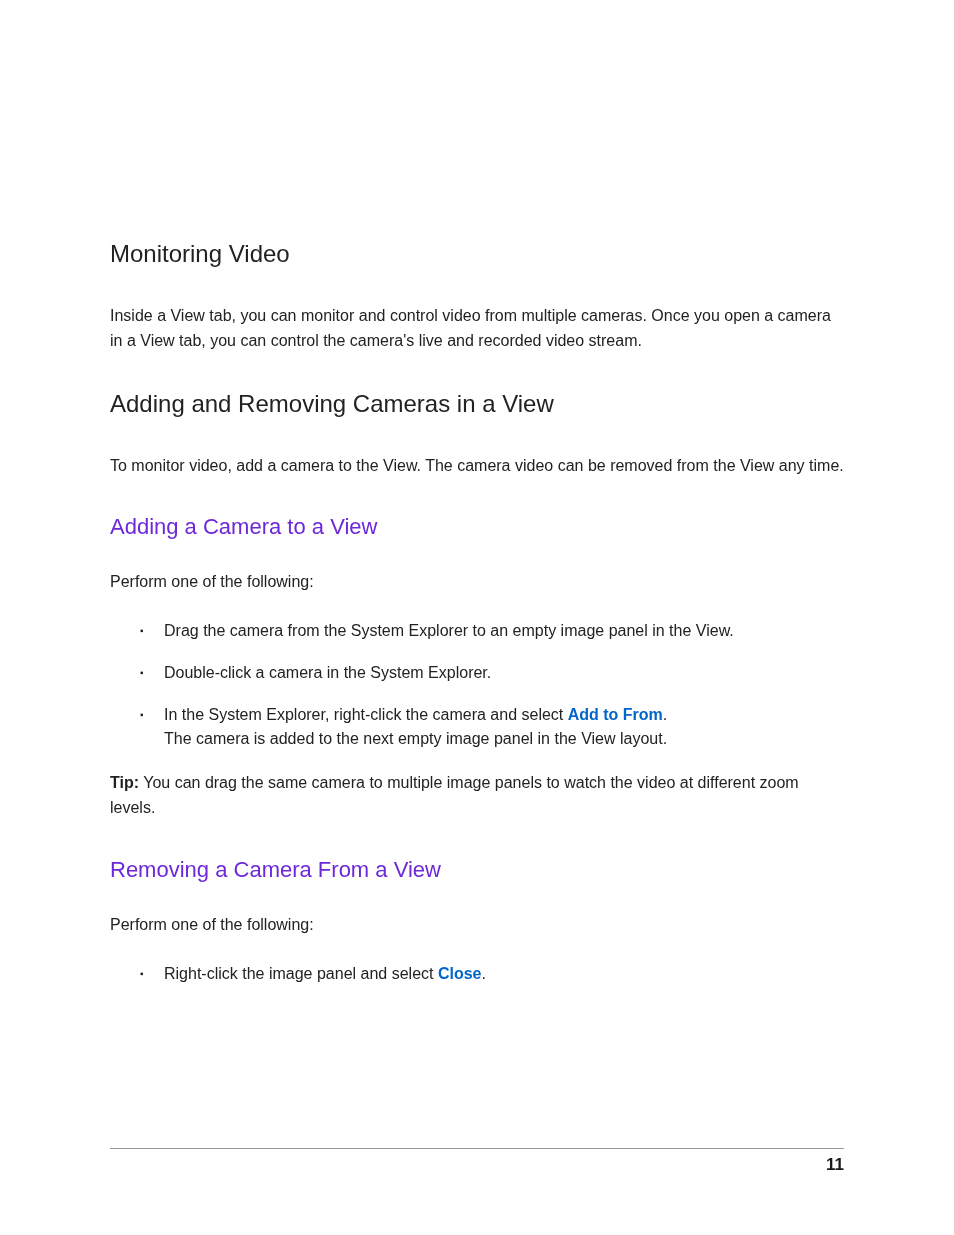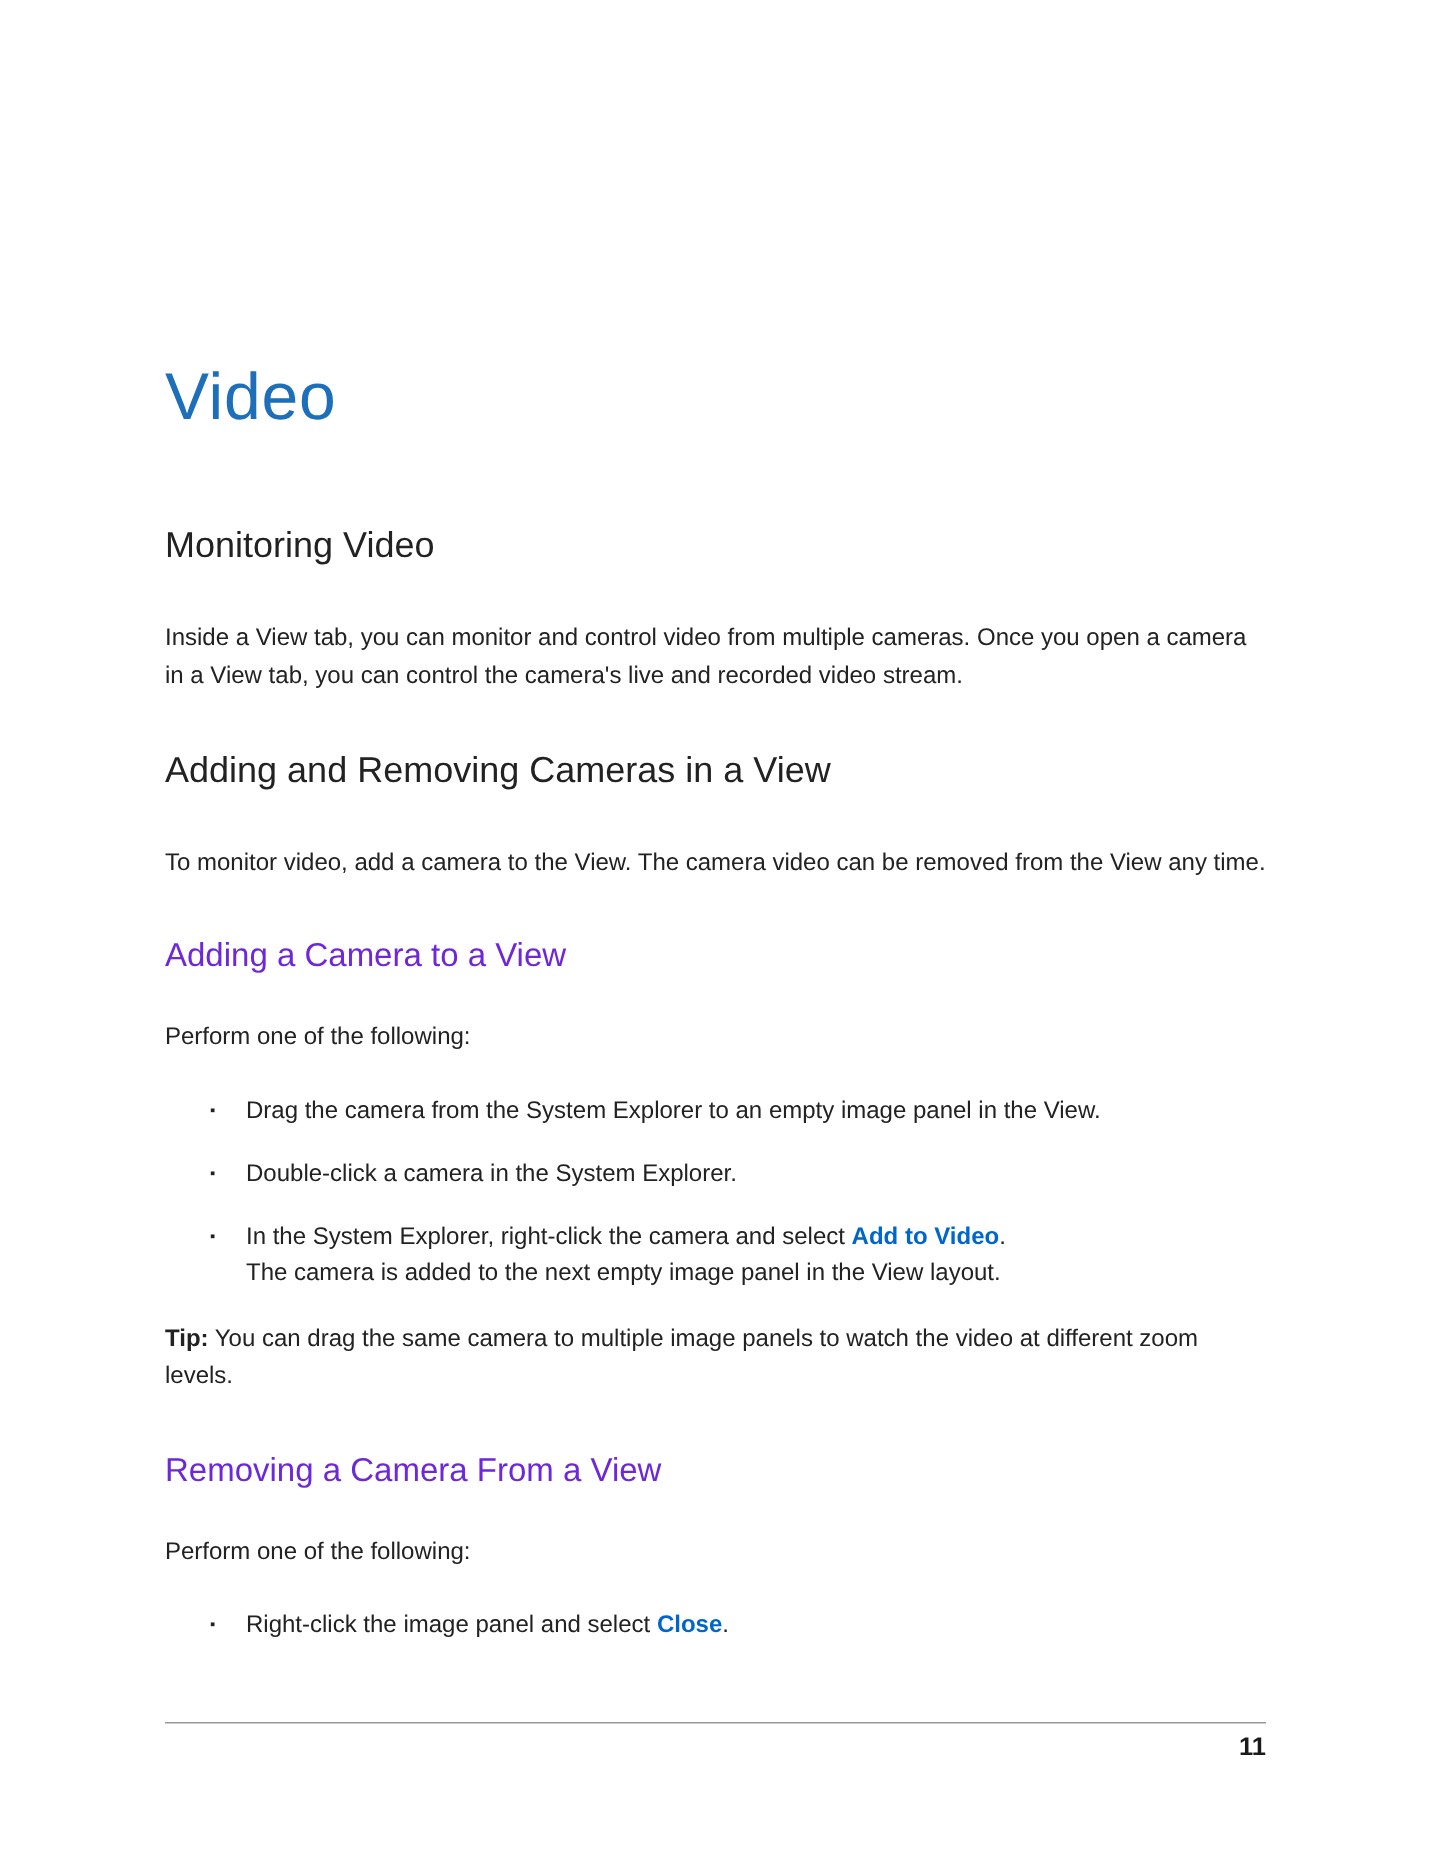--- a/index.html
+++ b/index.html
@@ -79,35 +79,34 @@
     text-align: right;
     font-size: 17px;
     font-weight: 700;
   }
 </style>
 </head>
 <body>
 
 <div class="page">
 
-  <div class="h1">Video</div>
 
   <div class="h2">Monitoring Video</div>
   <p>Inside a View tab, you can monitor and control video from multiple cameras. Once you open a camera in a View tab, you can control the camera's live and recorded video stream.</p>
 
   <div class="h2">Adding and Removing Cameras in a View</div>
   <p>To monitor video, add a camera to the View. The camera video can be removed from the View any time.</p>
 
   <div class="h3">Adding a Camera to a View</div>
   <p style="margin-bottom:24px;">Perform one of the following:</p>
   <ul>
     <li>Drag the camera from the System Explorer to an empty image panel in the View.</li>
     <li>Double-click a camera in the System Explorer.</li>
     <li>
-      <span>In the System Explorer, right-click the camera and select </span><span class="link-blue">Add to Video</span><span>.</span>
+      <span>In the System Explorer, right-click the camera and select </span><span class="link-blue">Add to From</span><span>.</span>
       <div class="li-sub">The camera is added to the next empty image panel in the View layout.</div>
     </li>
   </ul>
   <p class="tip-para">
     <span class="strong">Tip:</span><span>   You can drag the same camera to multiple image panels to watch the video at different zoom levels.</span>
   </p>
 
   <div class="h3">Removing a Camera From a View</div>
   <p style="margin-bottom:24px;">Perform one of the following:</p>
   <ul>

